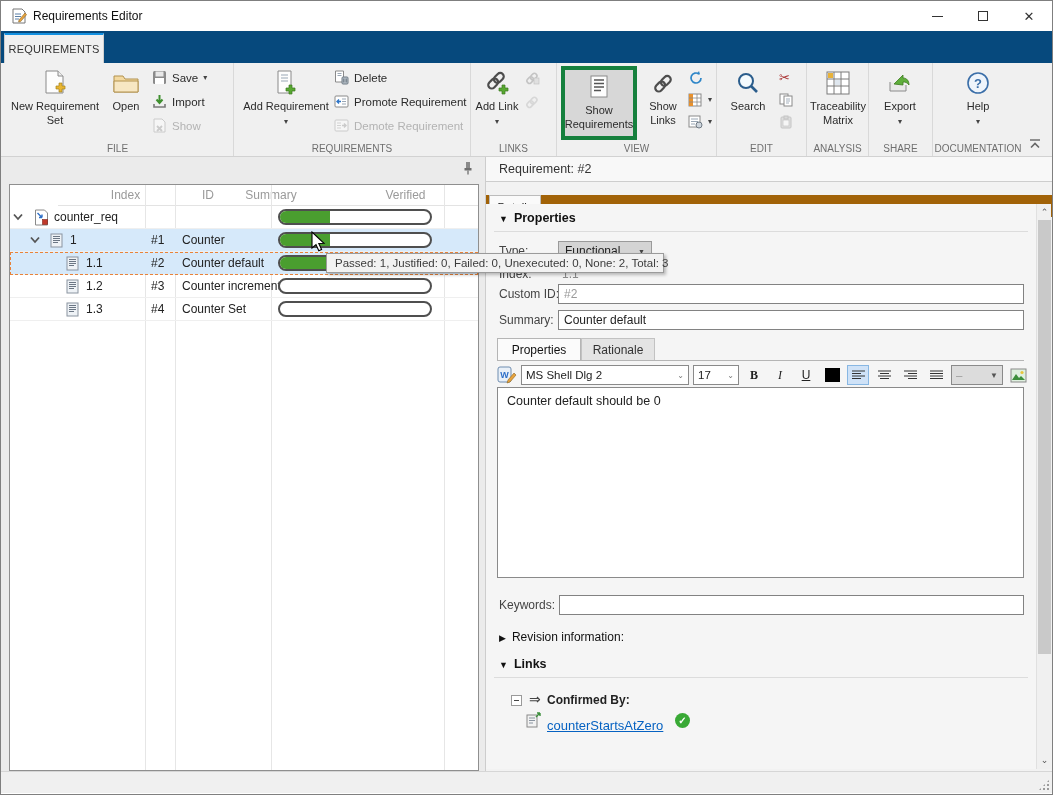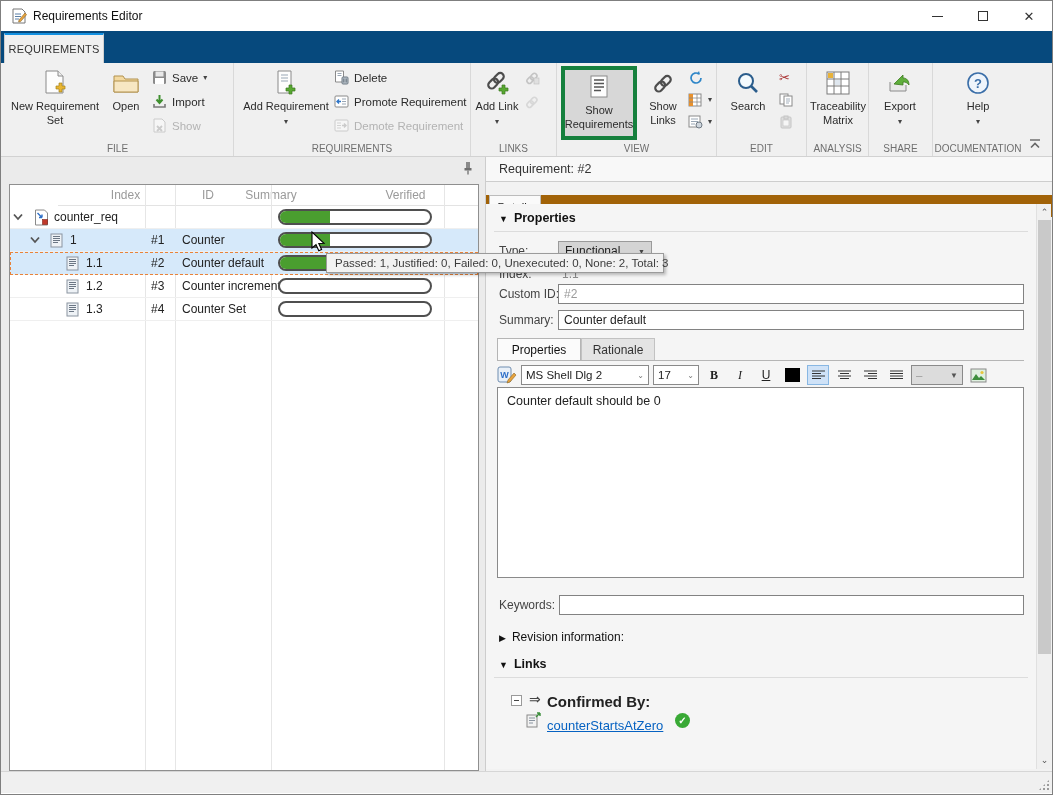--- a/index.html
+++ b/index.html
@@ -85,21 +85,21 @@
 
   .desctab { position:absolute; top:0; height:22px; font-size:12px; display:flex; align-items:center; justify-content:center; }
   .desctab.active { background:#fbfbfb; border:1px solid #b5b5b5; border-bottom:none; color:#111; }
   .desctab.inactive { background:#e4e4e4; border:1px solid #c2c2c2; border-bottom:none; color:#333; }
   .edittools { position:absolute; left:11px; right:0; height:26px; display:flex; align-items:center; gap:4px; }
   .tbtn { height:20px; min-width:22px; display:flex; align-items:center; justify-content:center; font-size:12px; color:#222; }
   .tbtn.activealign { background:#cfe2f7; border:1px solid #88b7e3; }
   .fontcombo { height:20px; background:#fff; border:1px solid #8a8a8a; display:flex; align-items:center; font-size:11.5px; padding:0 4px; color:#222; }
   .editorbox { position:absolute; left:11px; width:527px; height:191px; background:#fff; border:1px solid #8a8a8a; padding:6px 9px; font-size:12.5px; color:#222; }
 
-  .linkrow { position:absolute; font-size:15px; }
+  .linkrow { position:absolute; font-size:12px; }
   .minusbox { position:absolute; width:11px; height:11px; border:1px solid #9a9a9a; background:#fff; }
   .minusbox::after { content:""; position:absolute; left:2px; right:2px; top:4px; height:1px; background:#444; }
   .biglink { color:#0662c2; text-decoration:underline; font-size:13px; }
   .checkball { display:inline-block; width:15px; height:15px; border-radius:50%; background:#39a935; color:#fff;
                font-size:10px; text-align:center; line-height:15px; font-weight:bold; vertical-align:-2px; }
 
   .statusbar { position:absolute; left:0; bottom:1px; right:0; height:22px; background:#f0f0f0; border-top:1px solid #d6d6d6; }
   .grip { position:absolute; right:3px; bottom:3px; width:10px; height:10px;
           background: radial-gradient(circle at 1px 1px,#9a9a9a 1px,transparent 1.2px);
           background-size:4px 4px; clip-path: polygon(100% 0,100% 100%,0 100%); }
@@ -510,21 +510,21 @@
       <div class="desctab active" style="left:11px;width:84px;top:134px">Properties</div>
       <div class="desctab inactive" style="left:95px;width:74px;top:134px">Rationale</div>
       <div class="sect-rule" style="top:156px;left:11px;right:12px;background:#b5b5b5"></div>
 
       <div class="edittools" style="top:158px">
         <svg width="20" height="18" viewBox="0 0 20 18">
             <rect x="1" y="1" width="13" height="15" rx="2" fill="#e9f0f8" stroke="#6f8db0"></rect>
             <text x="7.5" y="12" text-anchor="middle" font-size="9" font-weight="bold" fill="#2e6fc8" font-family="Liberation Sans, sans-serif">W</text>
             <path d="M11 14 17 7l2 2-6 7-3 1z" fill="#e8a33d" stroke="#8a6424" stroke-width=".6"></path>
           </svg>
-        <div class="fontcombo" style="width:128px">
+        <div class="fontcombo" style="width:168px">
           <span>MS Shell Dlg 2</span>
           <span class="caret" style="margin-left:auto;color:#777">⌄</span>
         </div>
         <div class="fontcombo" style="width:46px">
           <span>17</span>
           <span class="caret" style="margin-left:auto;color:#777">⌄</span>
         </div>
         <div class="tbtn" style="font-family:'Liberation Serif',serif;font-weight:bold">B</div>
         <div class="tbtn" style="font-family:'Liberation Serif',serif;font-style:italic">I</div>
         <div class="tbtn" style="text-decoration:underline">U</div>

